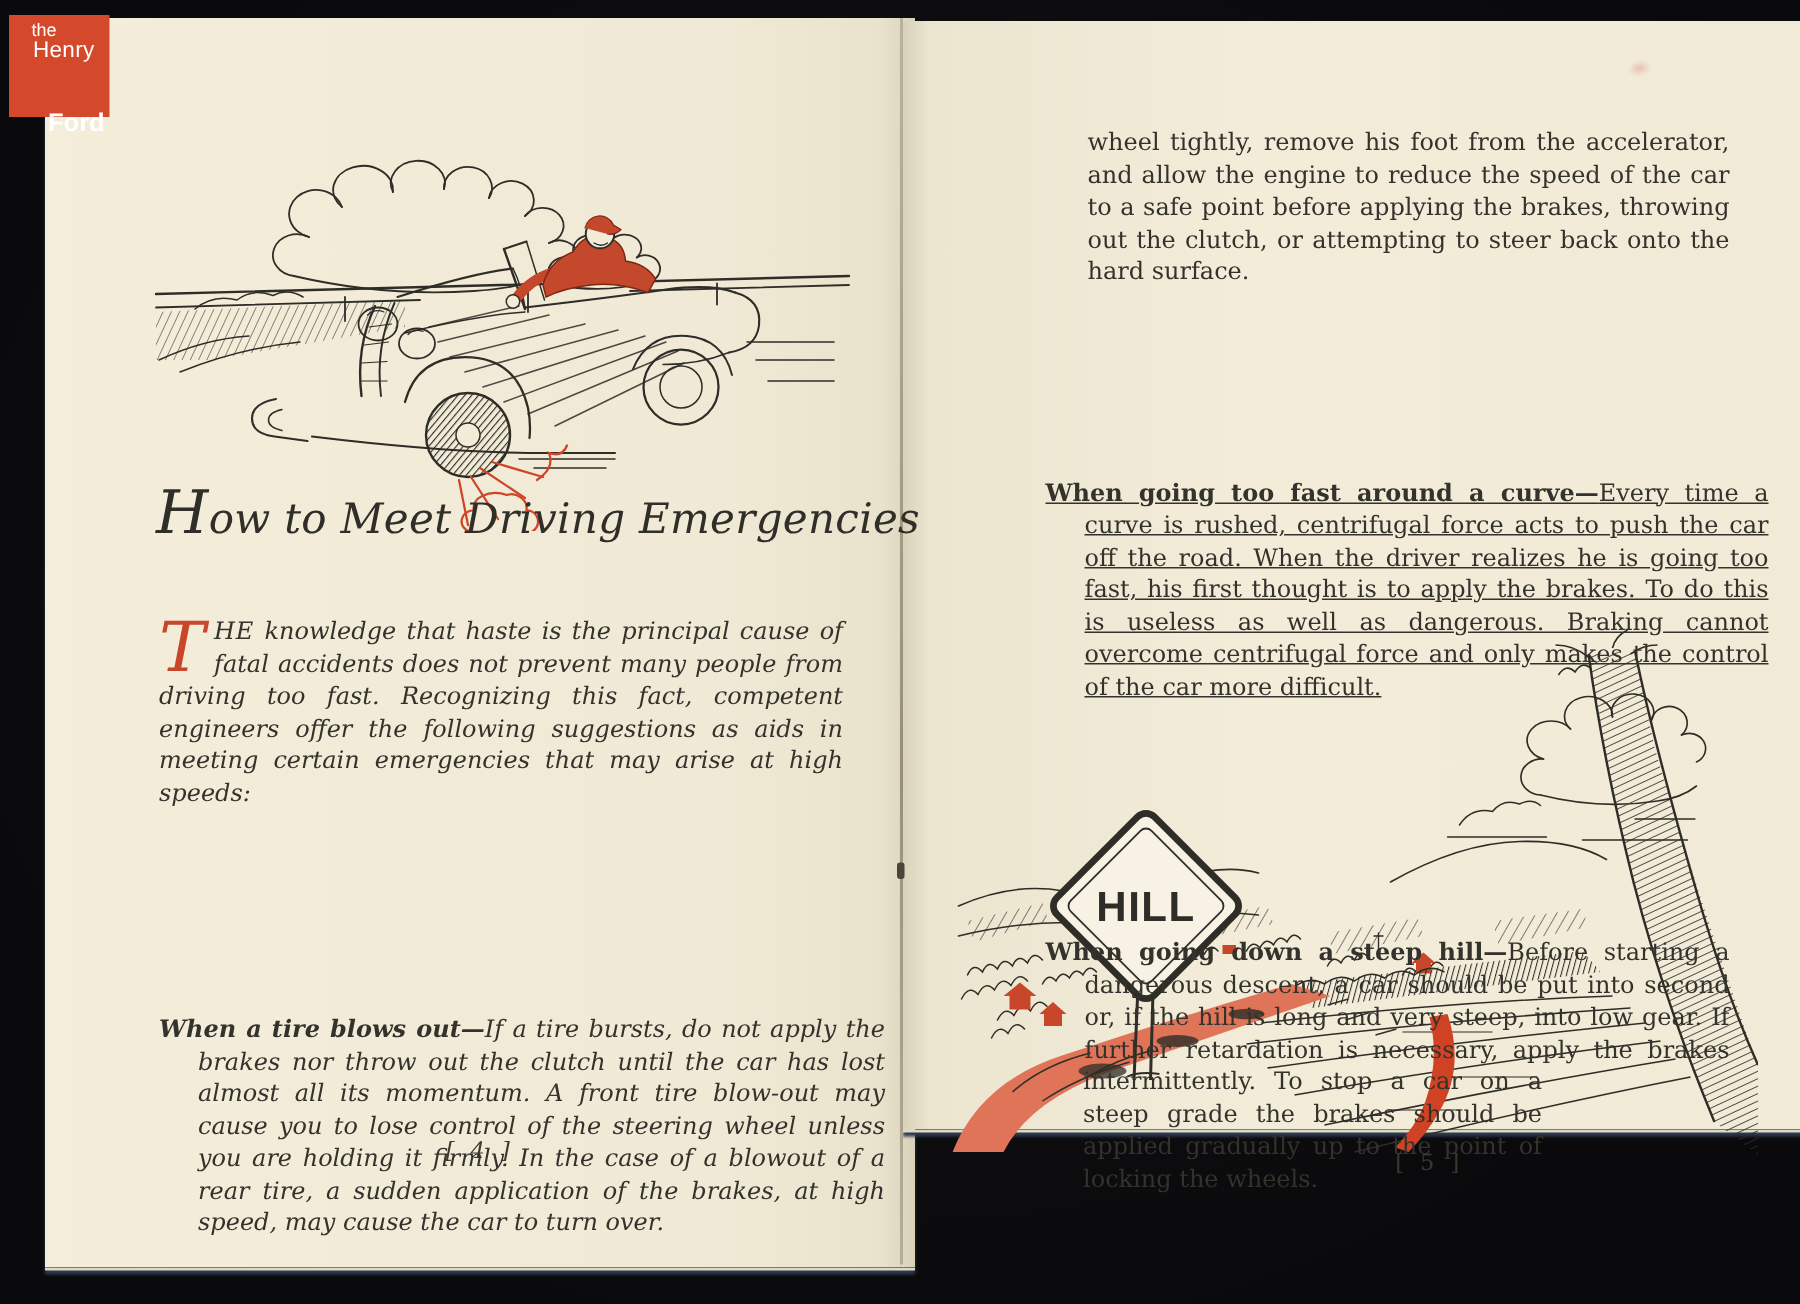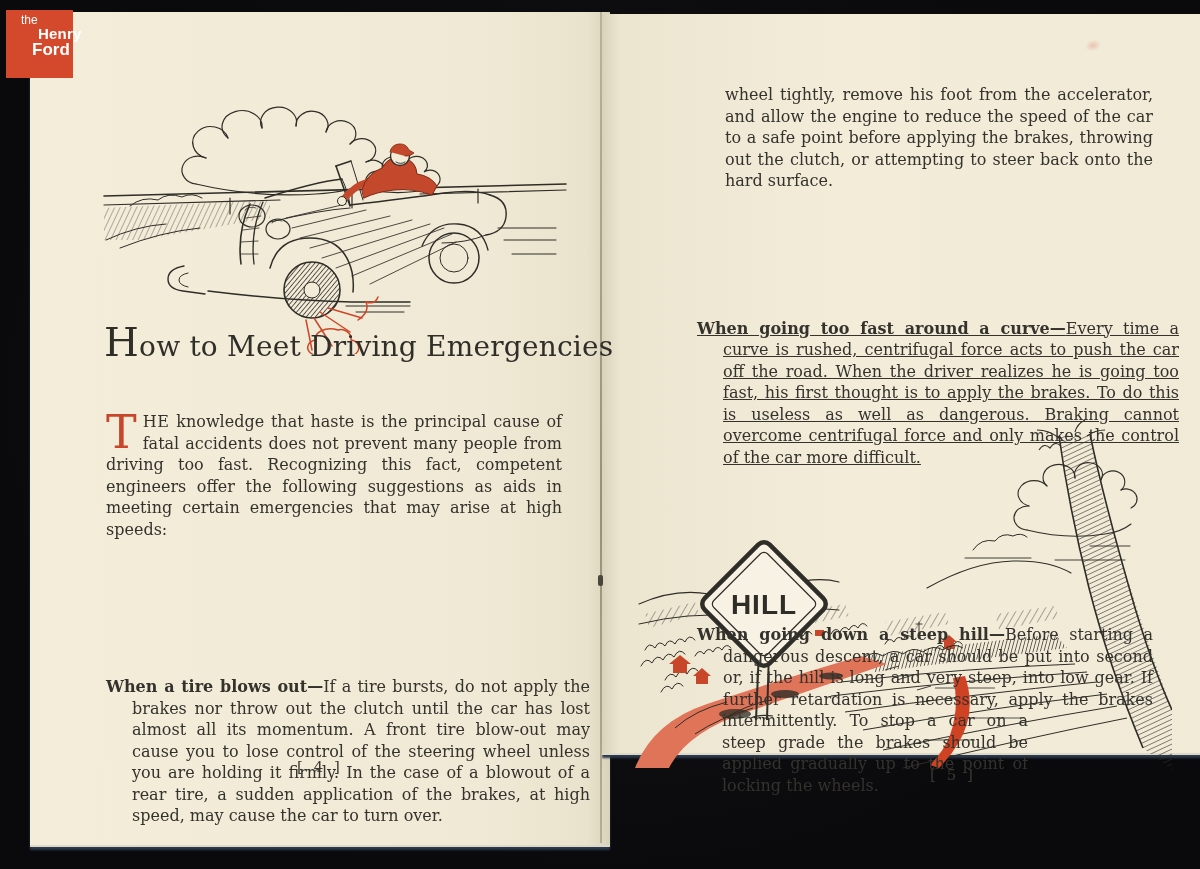--- a/index.html
+++ b/index.html
@@ -1,32 +1,32 @@
 <!DOCTYPE html>
 <html><head>
 <meta charset="utf-8">
 <style>
   html,body{margin:0;padding:0;background:#0b0b0d;}
   .stage{position:relative;width:1200px;height:869px;background:radial-gradient(ellipse at 50% 45%, #141417 0%, #0a0a0c 75%);overflow:hidden;
          font-family:"DejaVu Serif","Liberation Serif",serif;}
   .page{position:absolute;box-shadow:0 2px 0 #ded9c6, 0 5px 2px #2c3a50;}
   .page-left{left:30px;top:12px;width:580px;height:833px;
-    background:linear-gradient(90deg,#f3edda 0%,#f0e9d5 78%,#e9e2cc 96%,#d9d2bb 100%);}
+    background:linear-gradient(90deg,#f3edda 0%,#f0e9d5 78%,#e9e2cc 96%,#d9d2bb 100%);font-style:italic;}
   .page-right{left:602px;top:14px;width:570px;height:739px;
     background:linear-gradient(90deg,#d9d2bb 0%,#ece5d0 3%,#f2ecd9 38%,#f0ead6 100%);padding-left:44px;}
   .gutter{position:absolute;left:600px;top:12px;width:2px;height:831px;
     background:linear-gradient(180deg,#b9b29c,#978f77 60%,#b5ae97);}
   .staple{position:absolute;left:598px;top:575px;width:5px;height:11px;background:#4a453a;border-radius:2px;}
   .smudge{position:absolute;left:1085px;top:40px;width:16px;height:11px;border-radius:50%;
     background:radial-gradient(#e6a093,#e6a09300 70%);opacity:.55;transform:rotate(-15deg);}
   .logo{position:absolute;left:6px;top:10px;width:67px;height:68px;background:#d4492b;
     font-family:"Liberation Sans",sans-serif;color:#fff;box-sizing:border-box;padding:5px 0 0 15px;}
   .logo-the{display:block;font-size:12px;line-height:11px;}
-  .logo-henry{display:block;font-size:15px;font-weight:bold;line-height:15px;margin-left:17px;letter-spacing:.2px;}
-  .logo-ford{display:block;font-size:17px;font-weight:bold;line-height:17px;margin-left:11px;}
+  .logo-henry{display:block;font-size:15px;font-weight:normal;line-height:15px;margin-left:1px;letter-spacing:.2px;}
+  .logo-ford{display:block;font-size:17px;font-weight:bold;line-height:17px;margin-left:11px;margin-top:32px;}
   .blk{position:absolute;}
   p{margin:0;font-size:16px;line-height:21.5px;color:#33322c;text-align:justify;}
   .lead{font-weight:bold;}
   .hang{padding-left:26px;text-indent:-26px;}
   .flush-last{text-align-last:justify;}
   .cont{ }
   .wrapnarrow{margin-left:25px;width:306px;}
   .title{font-size:28px;color:#2f2e29;white-space:nowrap;letter-spacing:.2px;}
   .title-initial{font-size:40px;line-height:28px;}
   .dropcap{float:left;font-size:46px;line-height:36px;color:#c8472a;margin:3px 6px 0 0;}

